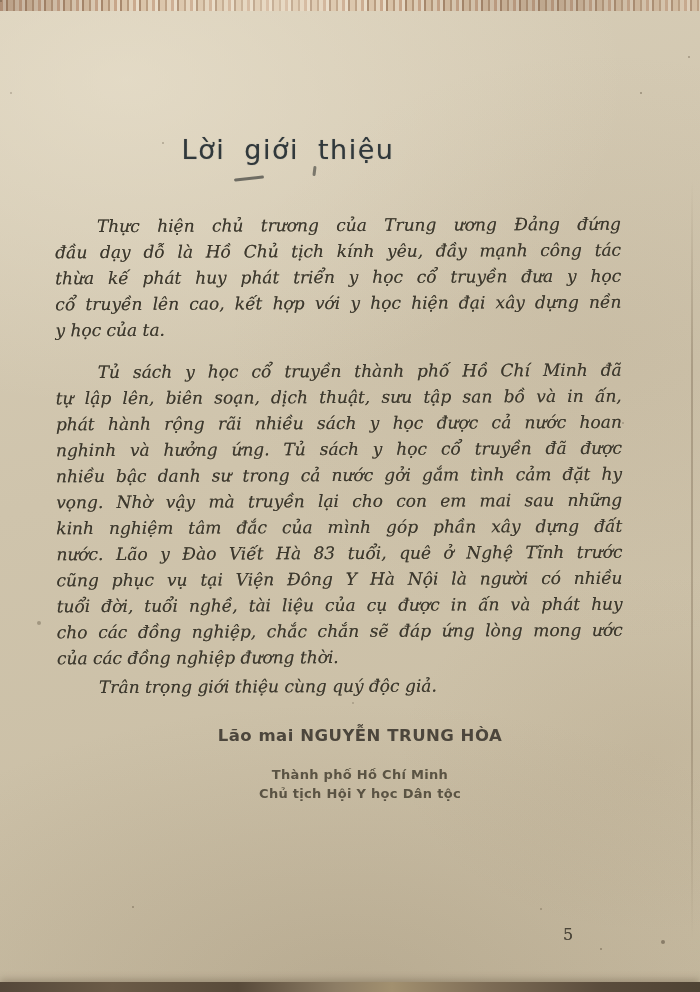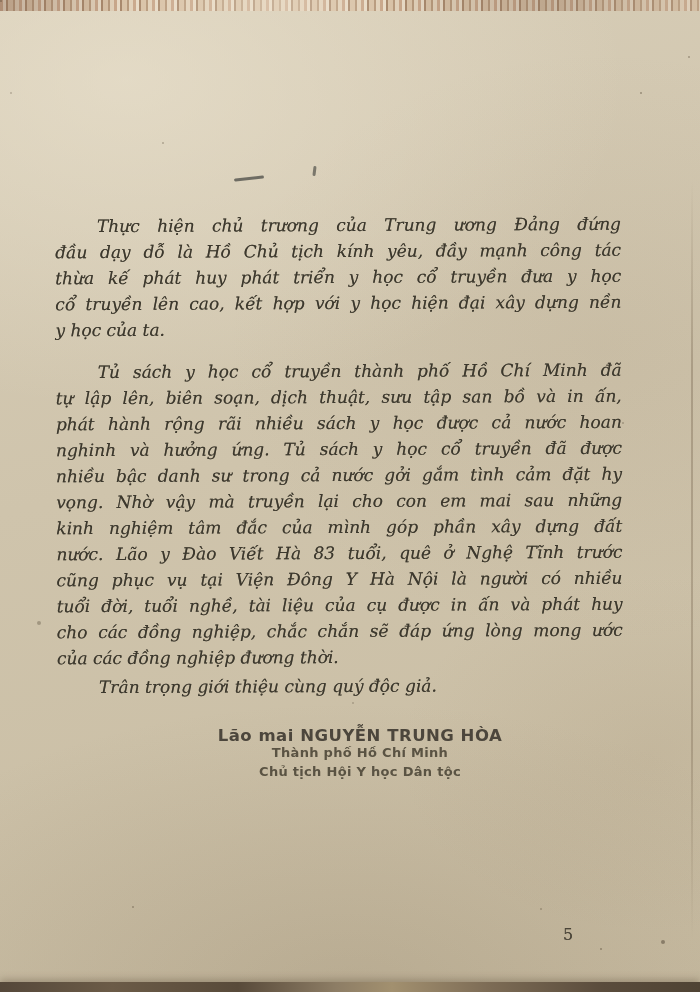--- a/index.html
+++ b/index.html
@@ -61,21 +61,21 @@
   .line { height:26px; line-height:26px; text-align:justify; text-align-last:justify; white-space:nowrap0; }
   .line.last { text-align-last:left; }
   .para .line:first-child { text-indent:42px; }
   .signature {
     position:absolute; left:60px; top:726px; width:600px; text-align:center;
     color:#46413a;
   }
   .sig-place { font-style:italic; font-size:18px; margin-bottom:7px;
     text-shadow:0 0 .5px rgba(70,65,58,.6); }
   .sig-name { font-family:"DejaVu Sans", sans-serif; font-weight:700;
-    font-size:16.5px; color:#4c463c; letter-spacing:.5px; margin-bottom:0; }
+    font-size:16.5px; color:#4c463c; letter-spacing:.5px; margin-bottom:22px; }
   .sig-role { font-family:"DejaVu Sans", sans-serif; font-weight:700;
     font-size:13px; color:#5a5343; letter-spacing:.3px; margin-bottom:4px; }
   .page-number {
     position:absolute; left:563px; top:925px; font-size:16px; color:#4a4438;
     text-shadow:0 0 .5px rgba(74,68,56,.6);
   }
   .specks {
     position:absolute; left:0; top:0; width:2px; height:2px; border-radius:50%;
     background:rgba(80,68,52,.45);
     box-shadow:
@@ -92,20 +92,21 @@
       10px 92px 0 rgba(80,68,52,.3),
       688px 56px 0 rgba(80,68,52,.4);
   }
 </style>
 </head>
 <body>
 
 <div class="scan">
   <div class="top-edge"></div>
 
+  <div class="page-title">Lời giới thiệu</div>
   <div class="title-dash"></div>
   <div class="title-speck"></div>
 
   <div class="text-block">
     <div class="para para-1">
         <div class="line">Thực hiện chủ trương của Trung ương Đảng đứng</div>
         <div class="line">đầu dạy dỗ là Hồ Chủ tịch kính yêu, đầy mạnh công tác</div>
         <div class="line">thừa kế phát huy phát triển y học cổ truyền đưa y học</div>
         <div class="line">cổ truyền lên cao, kết hợp với y học hiện đại xây dựng nền</div>
         <div class="line last">y học của ta.</div>

